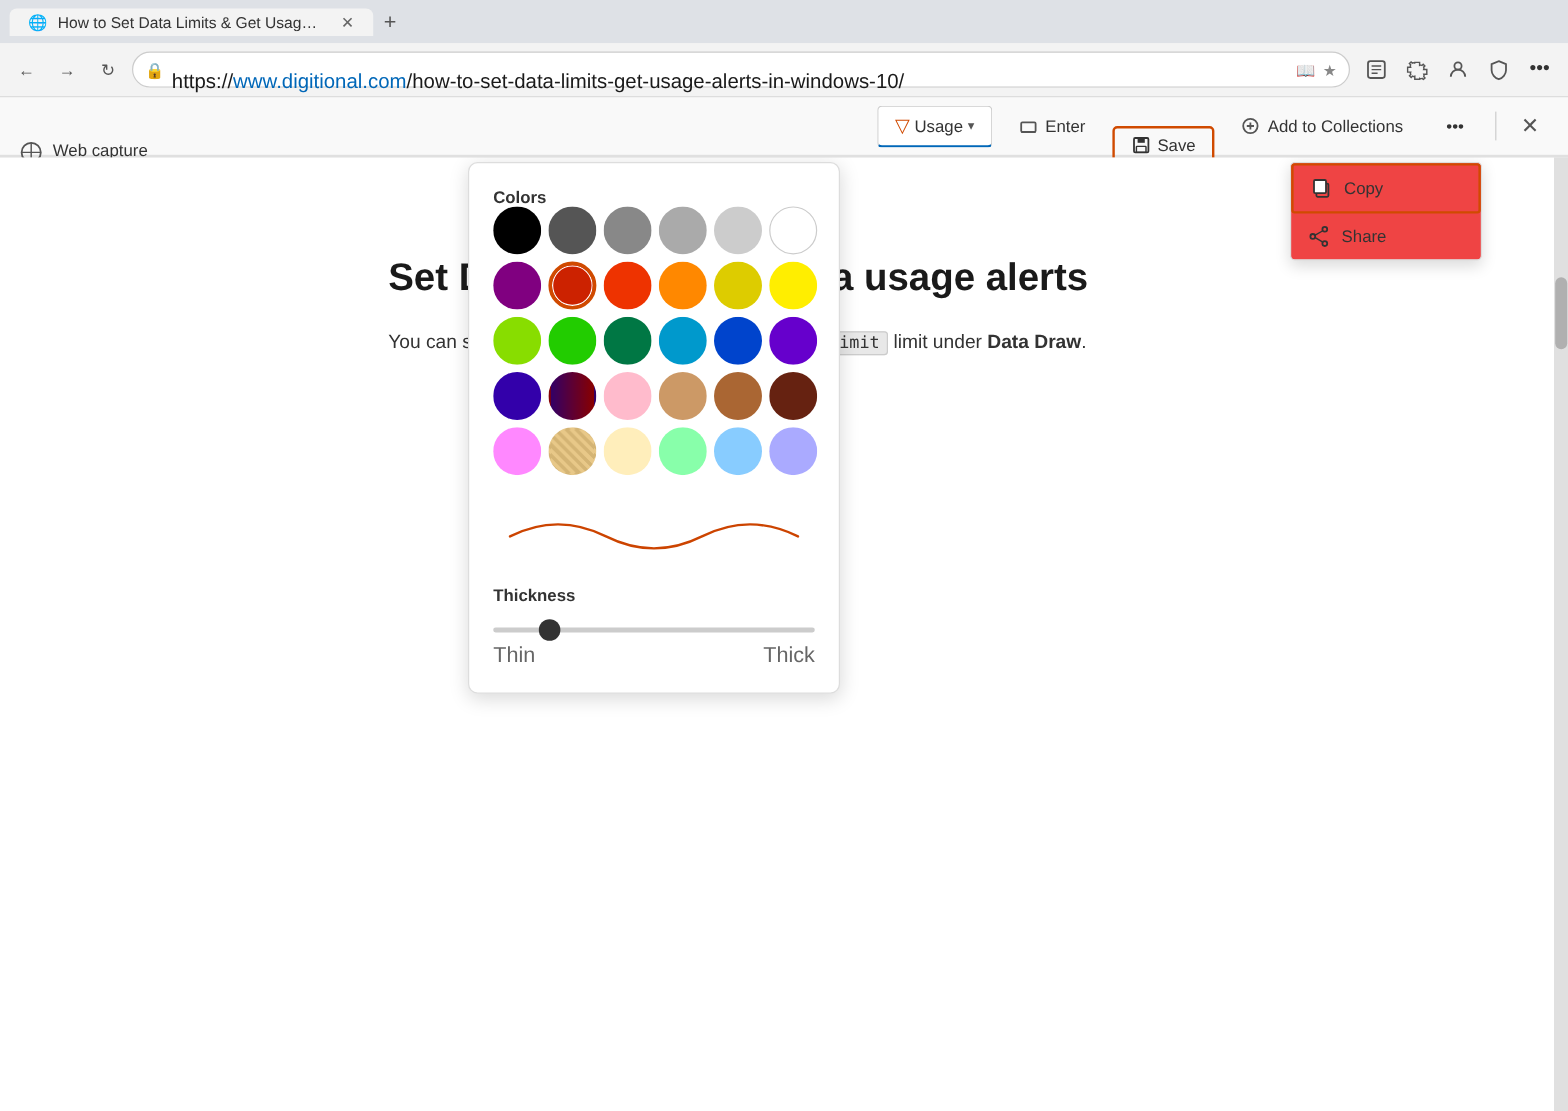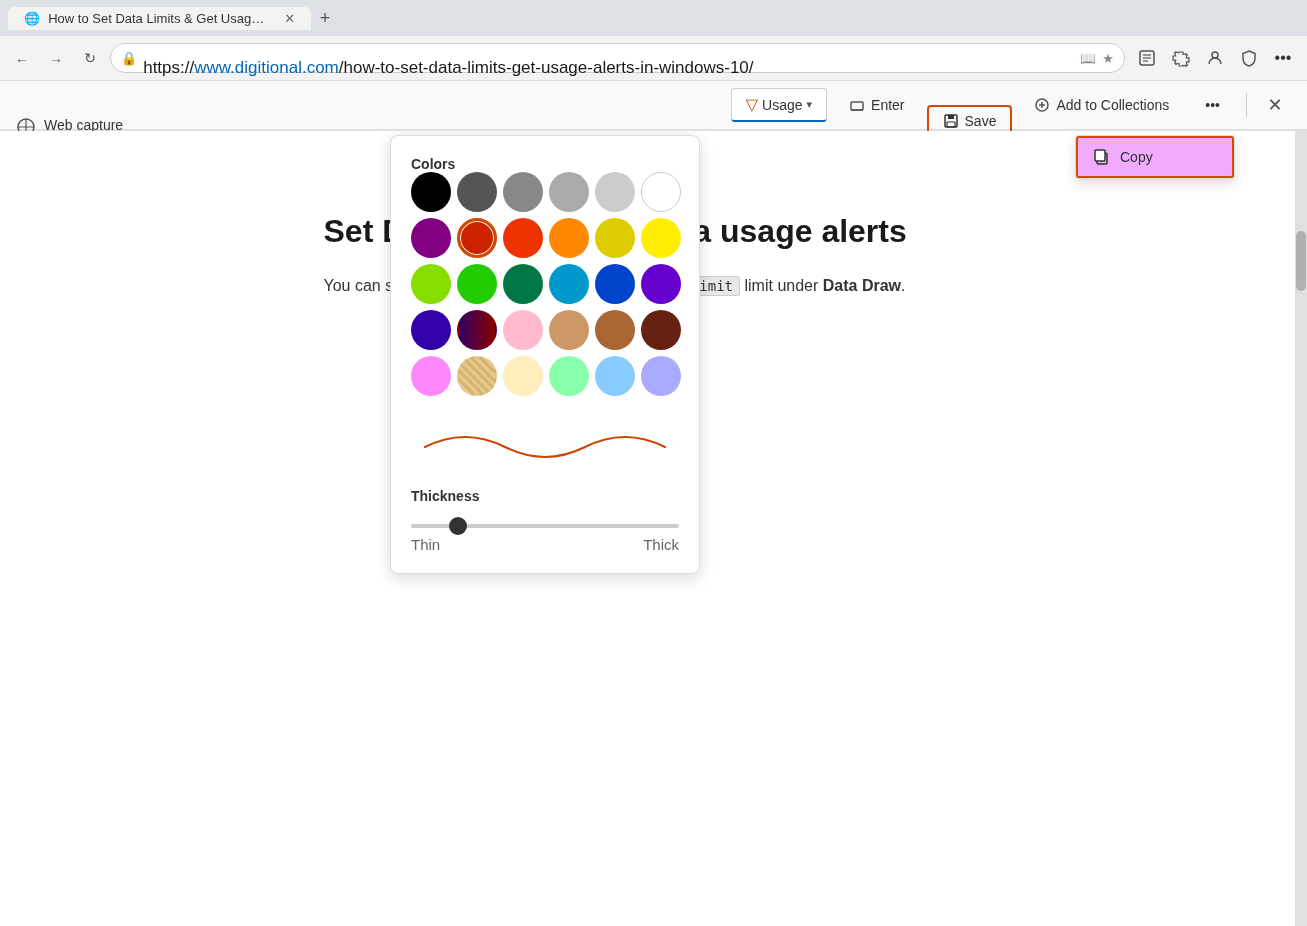--- a/index.html
+++ b/index.html
@@ -192,32 +192,32 @@
     .thickness-slider::-webkit-slider-thumb {
       -webkit-appearance: none;
       width: 18px; height: 18px;
       border-radius: 50%;
       background: #333;
       cursor: pointer;
     }
     .slider-labels {
       display: flex;
       justify-content: space-between;
-      font-size: 15px;
+      font-size: 18px;
       color: #666;
       margin-top: 4px;
       text-align: right;
     }
 
     
     .copy-dropdown {
       position: absolute;
       top: 4px;
       right: 72px;
-      background: #f0abfc;
+      background: #ef4444;
       border: 1px solid #ddd;
       border-radius: 4px;
       box-shadow: 0 4px 12px rgba(0,0,0,0.15);
       width: 160px;
       z-index: 200;
     }
     .copy-item {
       display: flex;
       align-items: center;
       gap: 10px;
@@ -462,14 +462,24 @@
   </div>
 
   <div class="copy-dropdown">
     <div class="copy-item highlighted">
       <svg width="18" height="18" viewBox="0 0 18 18">
         <rect x="5" y="5" width="10" height="11" rx="1" fill="none" stroke="#333" stroke-width="1.5"></rect>
         <rect x="3" y="2" width="10" height="11" rx="1" fill="none" stroke="#333" stroke-width="1.5" style="fill:white;"></rect>
       </svg>
       <span>Copy</span>
     </div>
+    <div class="copy-item">
+      <svg width="18" height="18" viewBox="0 0 18 18">
+        <circle cx="14" cy="3" r="2" fill="none" stroke="#333" stroke-width="1.5"></circle>
+        <circle cx="4" cy="9" r="2" fill="none" stroke="#333" stroke-width="1.5"></circle>
+        <circle cx="14" cy="15" r="2" fill="none" stroke="#333" stroke-width="1.5"></circle>
+        <line x1="6" y1="8" x2="12" y2="4.5" stroke="#333" stroke-width="1.2"></line>
+        <line x1="6" y1="10" x2="12" y2="13.5" stroke="#333" stroke-width="1.2"></line>
+      </svg>
+      <span>Share</span>
+    </div>
   </div>
 </div>
 
 </body></html>

